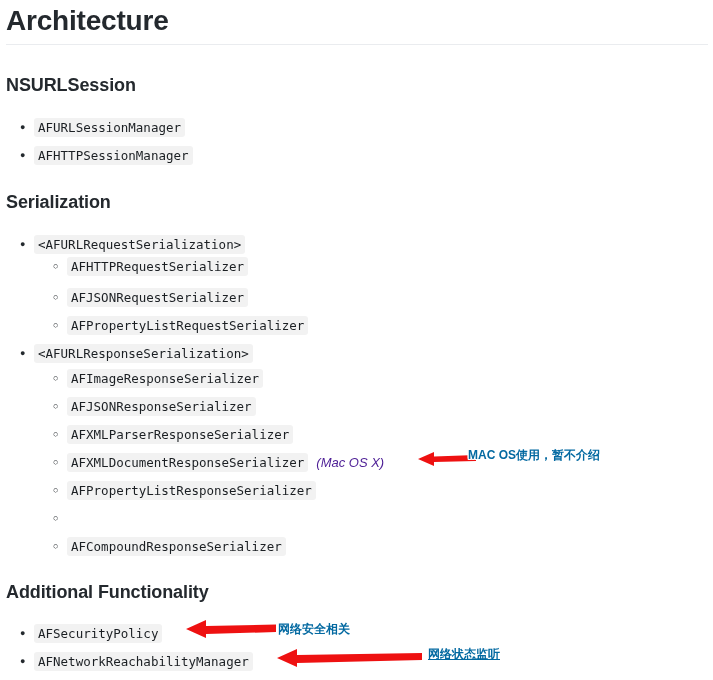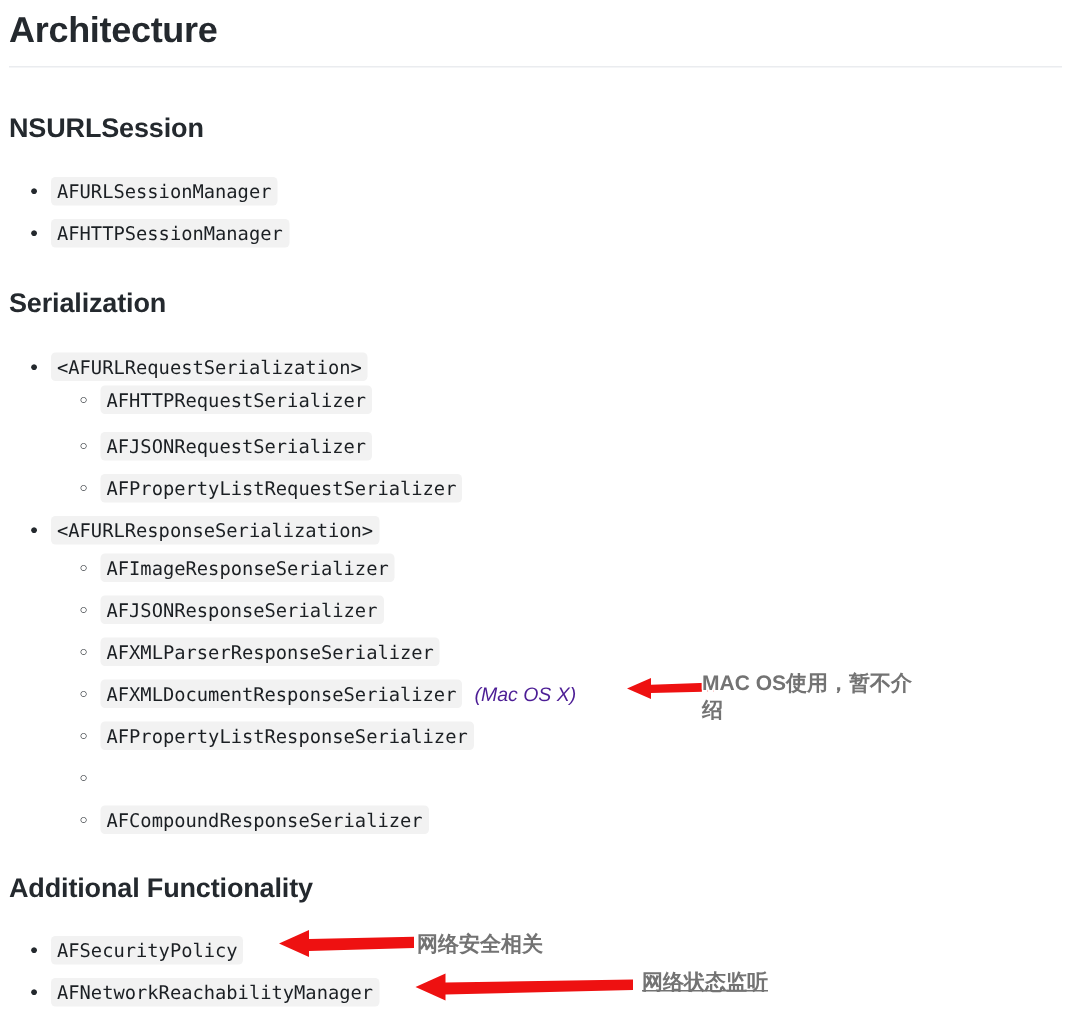--- a/index.html
+++ b/index.html
@@ -22,21 +22,21 @@
     width: 713px;
     height: 680px;
     padding: 0;
   }
 
   
   .doc-title {
     position: absolute;
     left: 6px;
     top: 6px;
-    font-size: 24px;
+    font-size: 28px;
     line-height: 30px;
     font-weight: bold;
     letter-spacing: -0.2px;
     color: #24292e;
     margin: 0;
   }
   .title-rule {
     position: absolute;
     left: 6px;
     top: 44px;
@@ -109,23 +109,23 @@
     font-family: "Liberation Sans", sans-serif;
     font-style: italic;
     font-size: 13px;
     color: #4c1d95;
     margin-left: 8px;
   }
 
   
   .annot {
     position: absolute;
-    color: #737373;
+    color: #0369a1;
     font-weight: bold;
-    font-size: 14px;
+    font-size: 12px;
     line-height: 18px;
     font-family: "Liberation Sans", sans-serif;
     text-shadow:
        1px  0 0 #fff, -1px  0 0 #fff,
        0  1px 0 #fff,  0 -1px 0 #fff,
        1px  1px 0 #fff, -1px  1px 0 #fff,
        1px -1px 0 #fff, -1px -1px 0 #fff;
     white-space: pre-wrap;
   }
   .annot-macos {

